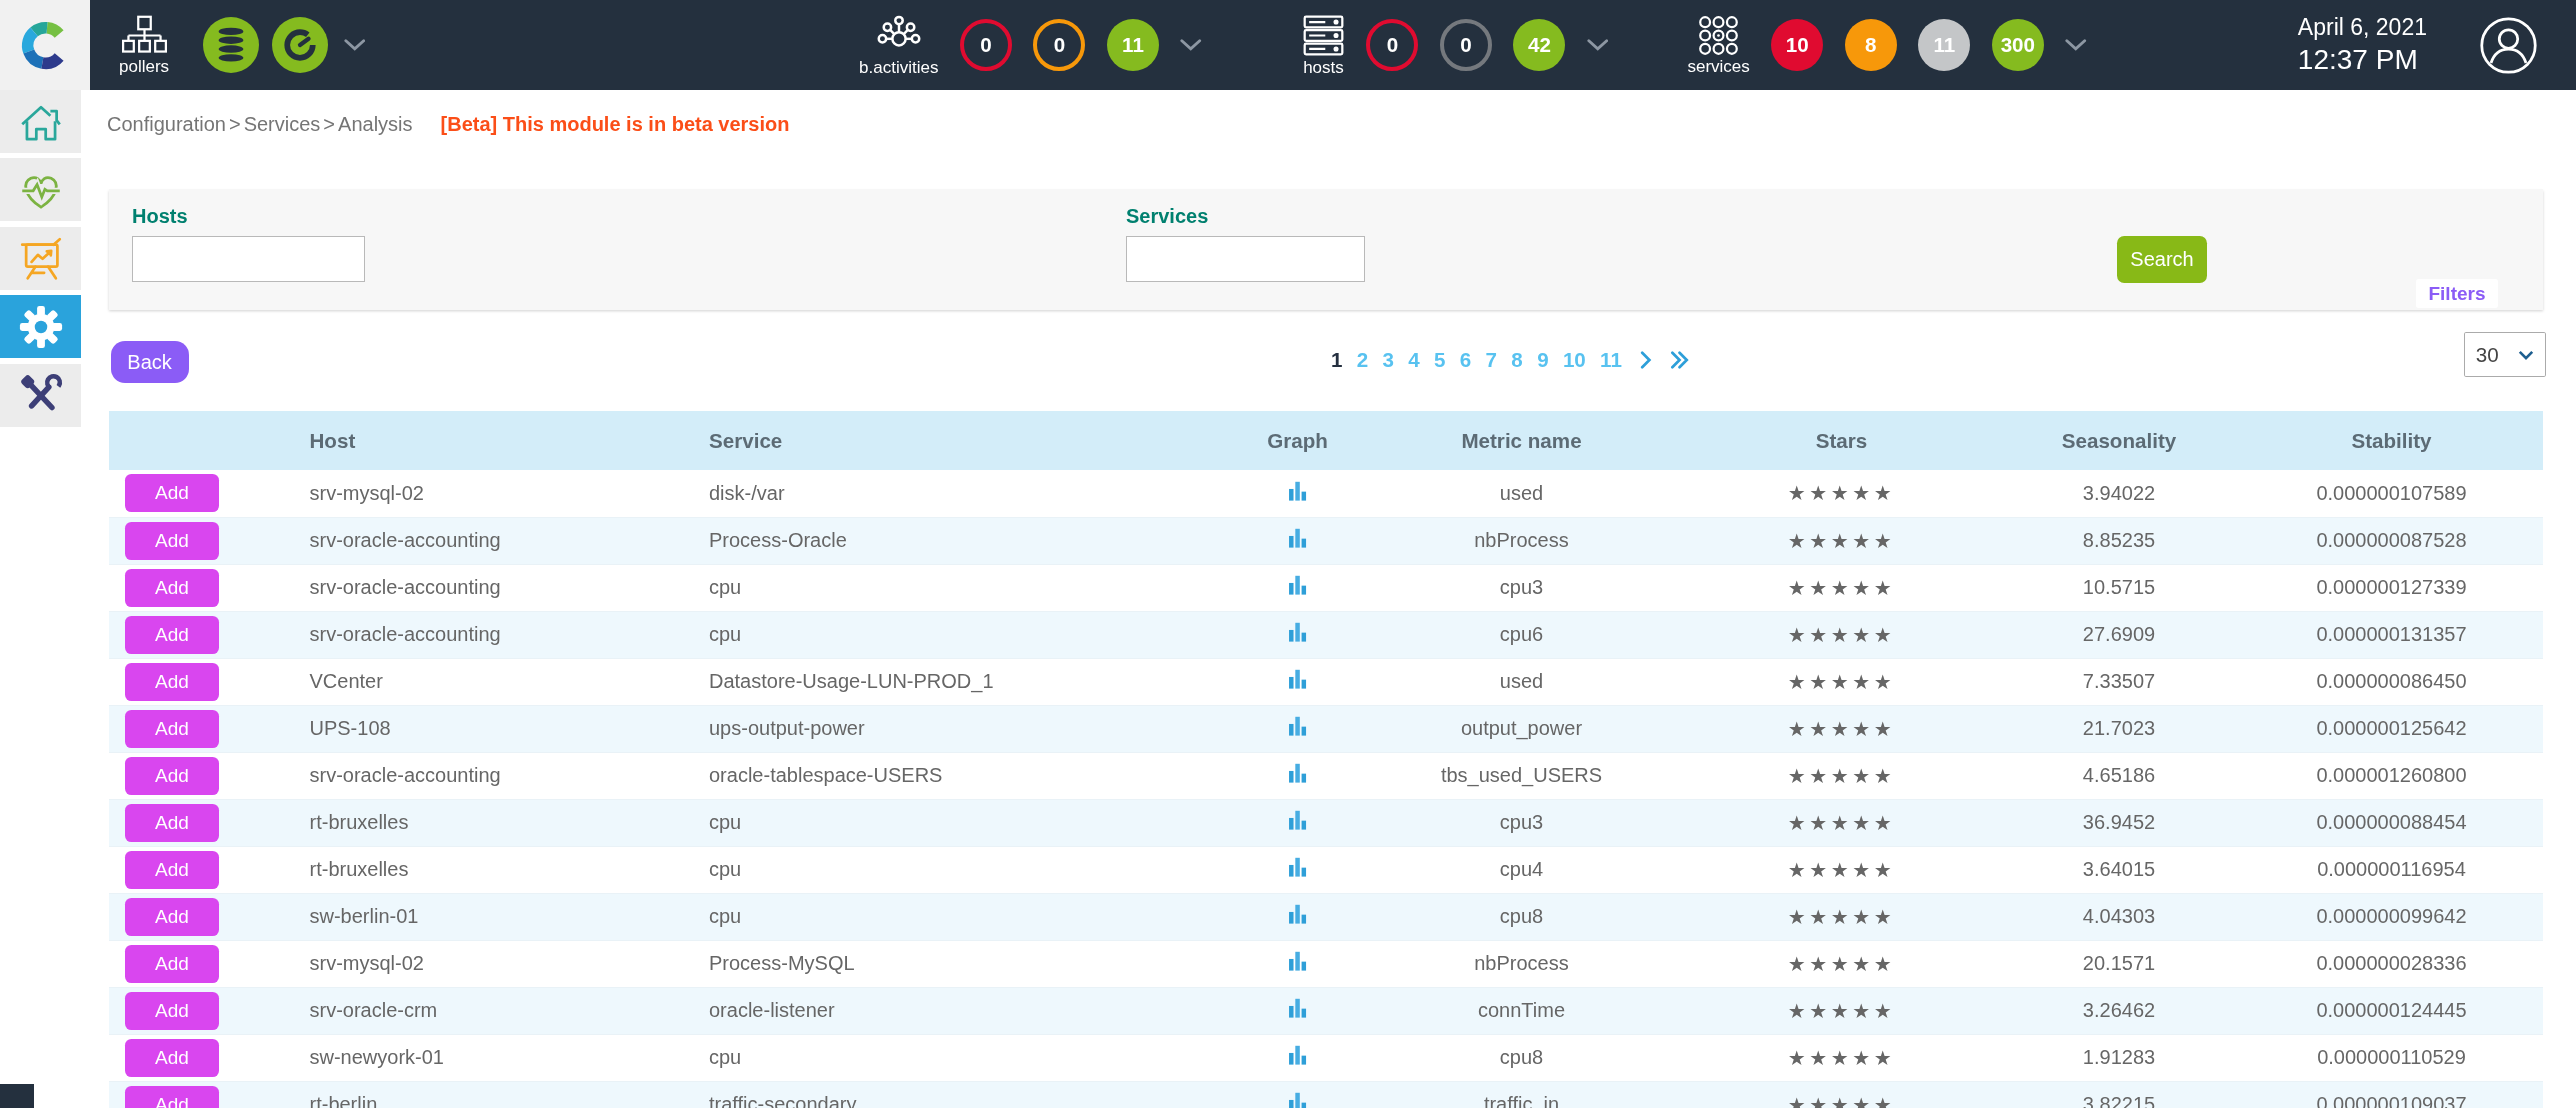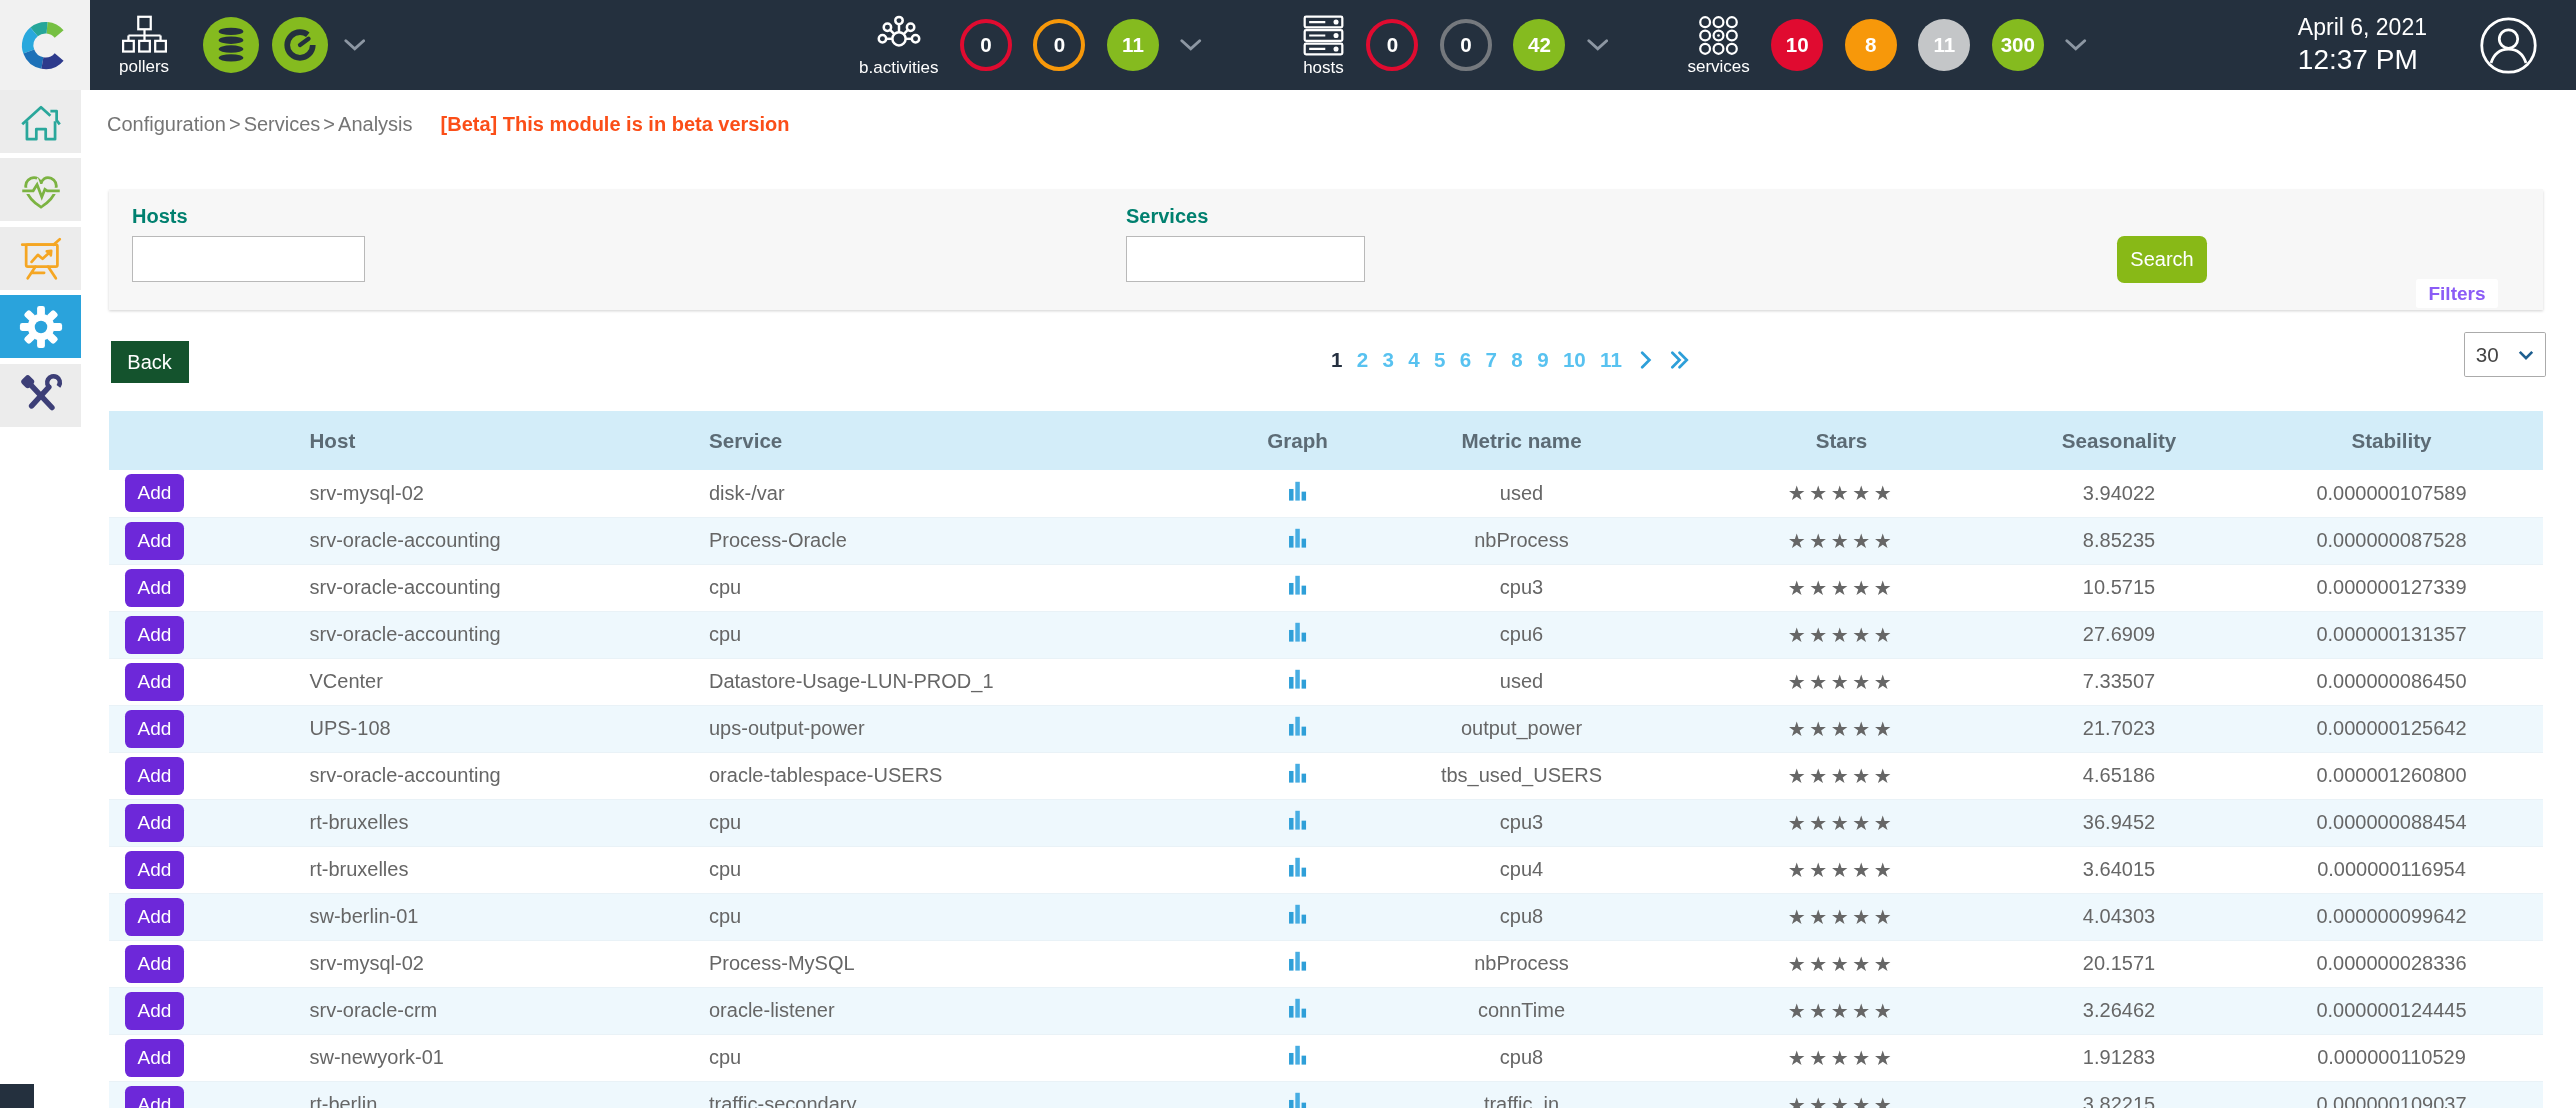--- a/index.html
+++ b/index.html
@@ -36,35 +36,35 @@
   .beta{color:#fb4e18;font-weight:bold;margin-left:25px}
   .filter-panel{position:absolute;left:19px;top:99px;width:2434px;height:121px;background:#f7f7f7;box-shadow:0 1.8px 2.7px rgba(0,0,0,.18)}
   .f-label{position:absolute;top:16px;font-size:20px;font-weight:bold;color:#00806f}
   .f-label.hosts{left:23px}
   .f-label.services{left:1017px}
   .f-input{position:absolute;top:47px;width:233px;height:46px;border:1.8px solid #b9b9b9;background:#fff;font-size:20px;padding:0 9px;color:#444}
   .f-input.hosts{left:23px}
   .f-input.services{left:1017px;width:239px}
   .search-btn{position:absolute;left:2008px;top:47px;width:90px;height:47px;background:#88b917;border:none;border-radius:7.2px;color:#fff;font-size:20px;cursor:pointer}
   .filters-chip{position:absolute;right:45px;bottom:1.8px;background:#fff;color:#8b5cf6;font-weight:bold;font-size:19px;padding:3.6px 12.5px;border-radius:2.7px;cursor:pointer}
-  .back-btn{position:absolute;left:20.6px;top:251px;width:78px;height:42px;background:#14532d;border:none;border-radius:0;color:#fff;font-size:20px;cursor:pointer}
+  .back-btn{position:absolute;left:20.6px;top:251px;width:78px;height:42px;background:#8b5cf6;border:none;border-radius:14px;color:#fff;font-size:20px;cursor:pointer}
   .pagination{position:absolute;left:1241px;top:258px;display:flex;align-items:center;gap:14.3px;font-size:20.6px;font-weight:bold}
   .page{color:#58c2f0;cursor:pointer}
   .page.current{color:#253040}
   .pag-arrow{display:flex;align-items:center;cursor:pointer;margin-left:3.6px}
   .page-size{position:absolute;left:2374px;top:242px;width:82px;height:45px;border:1.8px solid #ababab;border-radius:1.8px;background:#fff;display:flex;align-items:center;justify-content:space-between;padding:0 10.7px;font-size:20.6px;color:#444;cursor:pointer}
   
   .grid{position:absolute;left:19px;top:321px;width:2434px;border-collapse:collapse;table-layout:fixed}
   .grid th{background:#d3edf9;height:59px;font-size:20.6px;color:#5c6b75;font-weight:bold;text-align:center}
   .grid th.c-host,.grid td.c-host{text-align:left;padding-left:12.5px}
   .grid th.c-service,.grid td.c-service{text-align:left;padding-left:9px}
   .grid td{height:47px;font-size:20px;color:#666;text-align:center;vertical-align:middle}
   .grid tbody tr{border-bottom:0.9px solid #e9f2f7}
   .grid tbody tr:nth-child(even) td{background:#eef8fd}
-  .add-btn{display:block;width:59px;height:38px;margin-left:16px;background:#6d28d9;border:none;border-radius:6.3px;color:#fff;font-size:19px;cursor:pointer}
+  .add-btn{display:block;width:94px;height:38px;margin-left:16px;background:#d946ef;border:none;border-radius:6.3px;color:#fff;font-size:19px;cursor:pointer}
   .graph-ic{display:inline-flex;cursor:pointer}
   .c-stars{color:#fcd12b;font-size:30px;letter-spacing:3.6px;white-space:nowrap}
   .c-seas,.c-stab{color:#5f6a72}
 </style>
 </head>
 <body>
 
 <header class="topbar">
   <div class="logo-box">
     <svg width="57" height="57" viewBox="0 0 64 64" fill="none">

